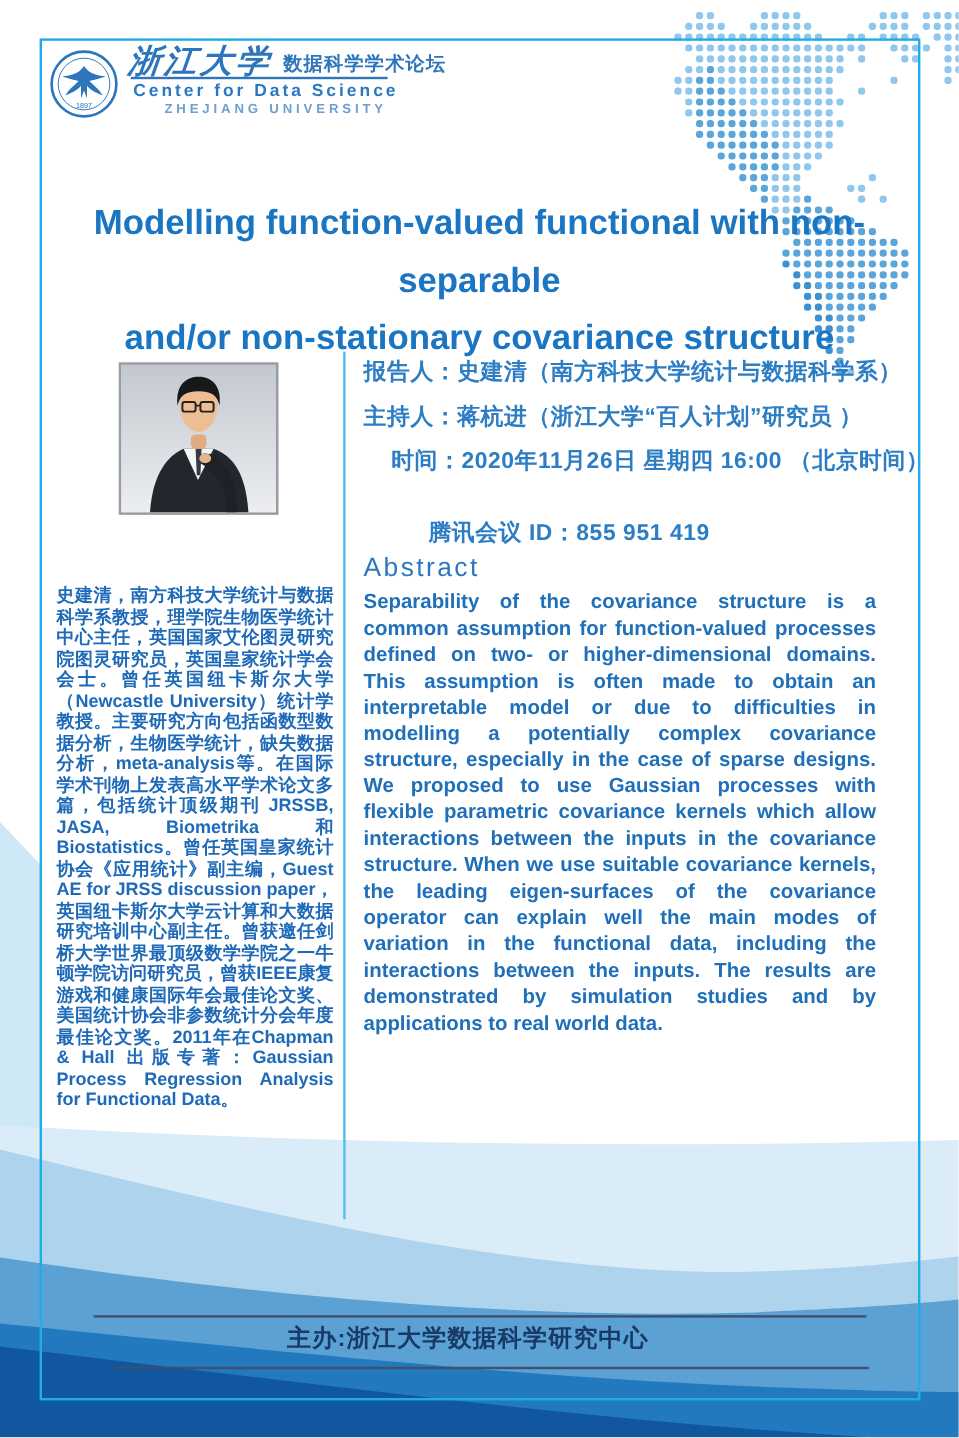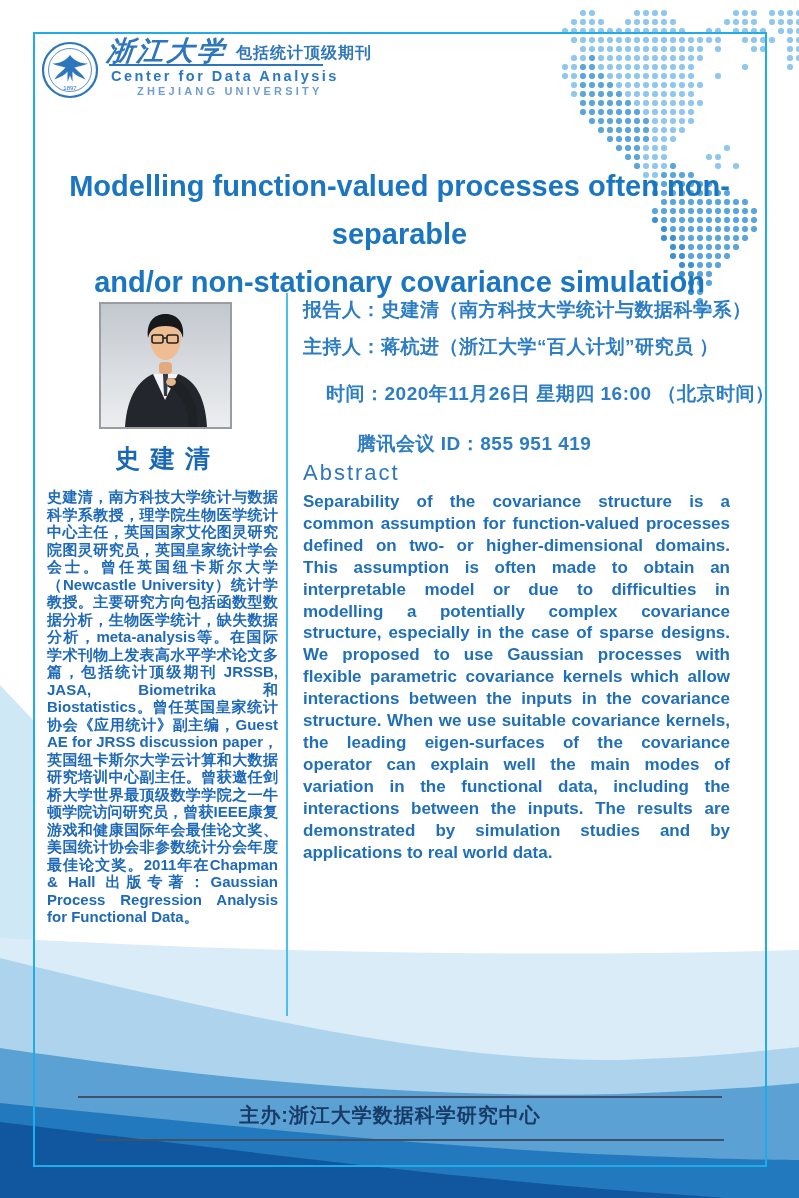--- a/index.html
+++ b/index.html
@@ -32,21 +32,21 @@
               font-size:29px;line-height:48px;font-weight:600;color:#1a75c2;}
   
   #photo{left:99px;top:302px;z-index:3;border:2px solid #999da3;background:#d7dade;}
   #speaker-name{left:47px;top:442px;width:231px;text-align:center;z-index:3;font-size:25px;
                 font-weight:bold;letter-spacing:10px;text-indent:10px;color:#1a67b3;}
   #speaker-bio{left:47px;top:488px;width:231px;z-index:3;font-size:15px;line-height:17.5px;
                font-weight:bold;text-align:justify;color:#1e6ab8;}
   
   .detail-line{left:303px;width:456px;z-index:3;font-size:19px;font-weight:bold;
                letter-spacing:0.5px;color:#2c7dc4;white-space:nowrap;}
-  #detail-speaker{top:297px;} #detail-host{top:334px;} #detail-time{top:381px;padding-left:23px;}
+  #detail-speaker{top:297px;} #detail-host{top:334px;} #detail-time{top:371px;padding-left:23px;}
   #detail-venue{top:408px;} #detail-meeting{top:431px;padding-left:54px;}
   #abstract-heading{left:303px;top:460px;z-index:3;font-size:22px;letter-spacing:2px;
                     font-weight:500;color:#2e77be;}
   #abstract-body{left:303px;top:491px;width:427px;z-index:3;font-size:17px;line-height:21.9px;
                  font-weight:600;text-align:justify;color:#1f6fb9;}
   
   #footer-line-top{left:78px;top:1096px;width:644px;height:0;border-top:2px solid #3f506c;z-index:3;}
   #footer-line-bottom{left:95px;top:1139px;width:629px;height:0;border-top:2px solid #3f506c;z-index:3;}
   #footer-text{left:0;top:1102px;width:780px;text-align:center;z-index:3;font-size:20px;
                font-weight:600;letter-spacing:1px;color:#173a66;}
@@ -438,28 +438,28 @@
   <svg id="seal" class="abs hdr" width="58" height="58" viewBox="0 0 58 58">
     <circle cx="29" cy="29" r="27" fill="#ffffff" stroke="#2e76bc" stroke-width="2.2"></circle>
     <circle cx="29" cy="29" r="21.5" fill="none" stroke="#2e76bc" stroke-width="0.8"></circle>
     <path fill="#2e76bc" d="M29 14 C25 20 18 22.5 11 22.5 C18 25.5 22 25.5 24.5 26.5
       C20.5 31 17 32.5 13.5 38.5 C20 36 24.5 33.5 26.5 30.5 L26.5 41 L29 34.5 L31.5 41
       L31.5 30.5 C33.5 33.5 38 36 44.5 38.5 C41 32.5 37.5 31 33.5 26.5
       C36 25.5 40 25.5 47 22.5 C40 22.5 33 20 29 14 Z"></path>
     <text x="29" y="49" text-anchor="middle" font-size="6" fill="#2e76bc" font-family="Liberation Sans, sans-serif">1897</text>
   </svg>
   <div id="calligraphy" class="abs hdr">浙江大学</div>
-  <div id="center-cn" class="abs hdr">包括统计顶级期刊</div>
+  <div id="center-cn" class="abs hdr">数据科学学术论坛</div>
   <div id="hdr-underline" class="abs hdr"></div>
-  <div id="center-en" class="abs hdr">Center for Data Analysis</div>
+  <div id="center-en" class="abs hdr">Center for Data Science</div>
   <div id="univ-en" class="abs hdr">ZHEJIANG UNIVERSITY</div>
 
   <div id="talk-title" class="abs">
-    <div>Modelling function-valued processes often non-separable</div>
-    <div>and/or non-stationary covariance simulation</div>
+    <div>Modelling function-valued functional with non-separable</div>
+    <div>and/or non-stationary covariance structure</div>
   </div>
 
   <svg id="photo" class="abs" width="129" height="123" viewBox="0 0 129 123">
     <defs>
       <linearGradient id="pbg" x1="0" y1="0" x2="0" y2="1">
         <stop offset="0" stop-color="#c3c8cf"></stop>
           <stop offset="1" stop-color="#eceef0"></stop>
       </linearGradient>
     </defs>
     <rect width="129" height="123" fill="url(#pbg)"></rect>
@@ -477,21 +477,20 @@
     <rect x="58" y="58" width="13" height="12" rx="4" fill="#e2ab7f"></rect>
 
     <path fill="#eebd92" d="M49 34 C49 22 57 16 64.5 16 C72 16 80 22 80 34 C80 46 73 56 64.5 56 C56 56 49 46 49 34 Z"></path>
 
     <path fill="#17181a" d="M47 34 C45 16 55 10 64.5 10 C74 10 84 16 82 34 C80 26 76 22 64.5 22 C53 22 49 26 47 34 Z"></path>
 
     <rect x="51" y="31" width="11" height="8" rx="2" fill="none" stroke="#222" stroke-width="1.6"></rect>
     <rect x="66" y="31" width="11" height="8" rx="2" fill="none" stroke="#222" stroke-width="1.6"></rect>
     <line x1="62" y1="34" x2="66" y2="34" stroke="#222" stroke-width="1.6"></line>
   </svg>
-  <div id="speaker-name" class="abs">史建清</div>
   <div id="speaker-bio" class="abs">史建清，南方科技大学统计与数据科学系教授，理学院生物医学统计中心主任，英国国家艾伦图灵研究院图灵研究员，英国皇家统计学会会士。曾任英国纽卡斯尔大学（Newcastle University）统计学教授。主要研究方向包括函数型数据分析，生物医学统计，缺失数据分析，meta-analysis等。在国际学术刊物上发表高水平学术论文多篇，包括统计顶级期刊 JRSSB, JASA, Biometrika 和Biostatistics。曾任英国皇家统计协会《应用统计》副主编，Guest AE for JRSS discussion paper，英国纽卡斯尔大学云计算和大数据研究培训中心副主任。曾获邀任剑桥大学世界最顶级数学学院之一牛顿学院访问研究员，曾获IEEE康复游戏和健康国际年会最佳论文奖、美国统计协会非参数统计分会年度最佳论文奖。2011年在Chapman &amp; Hall 出版专著：Gaussian Process Regression Analysis for Functional Data。</div>
 
   <div id="detail-host" class="abs detail-line">
     <span>主持人：</span><span>蒋杭进（浙江大学“百人计划”研究员 ）</span>
   </div>
   <div id="detail-speaker" class="abs detail-line">
     <span>报告人：</span><span>史建清（南方科技大学统计与数据科学系）</span>
   </div>
   <div id="detail-time" class="abs detail-line">
     <span>时间：</span><span>2020年11月26日 星期四  16:00 （北京时间）</span>

